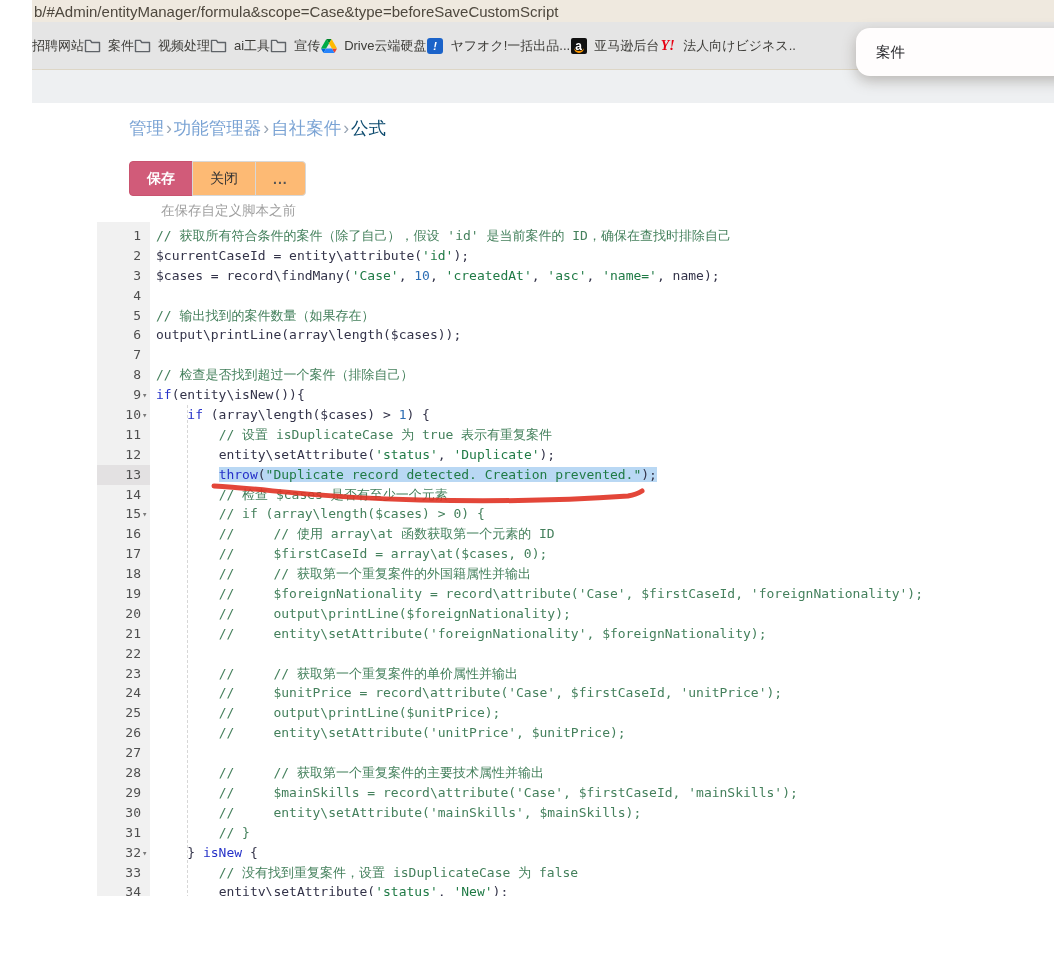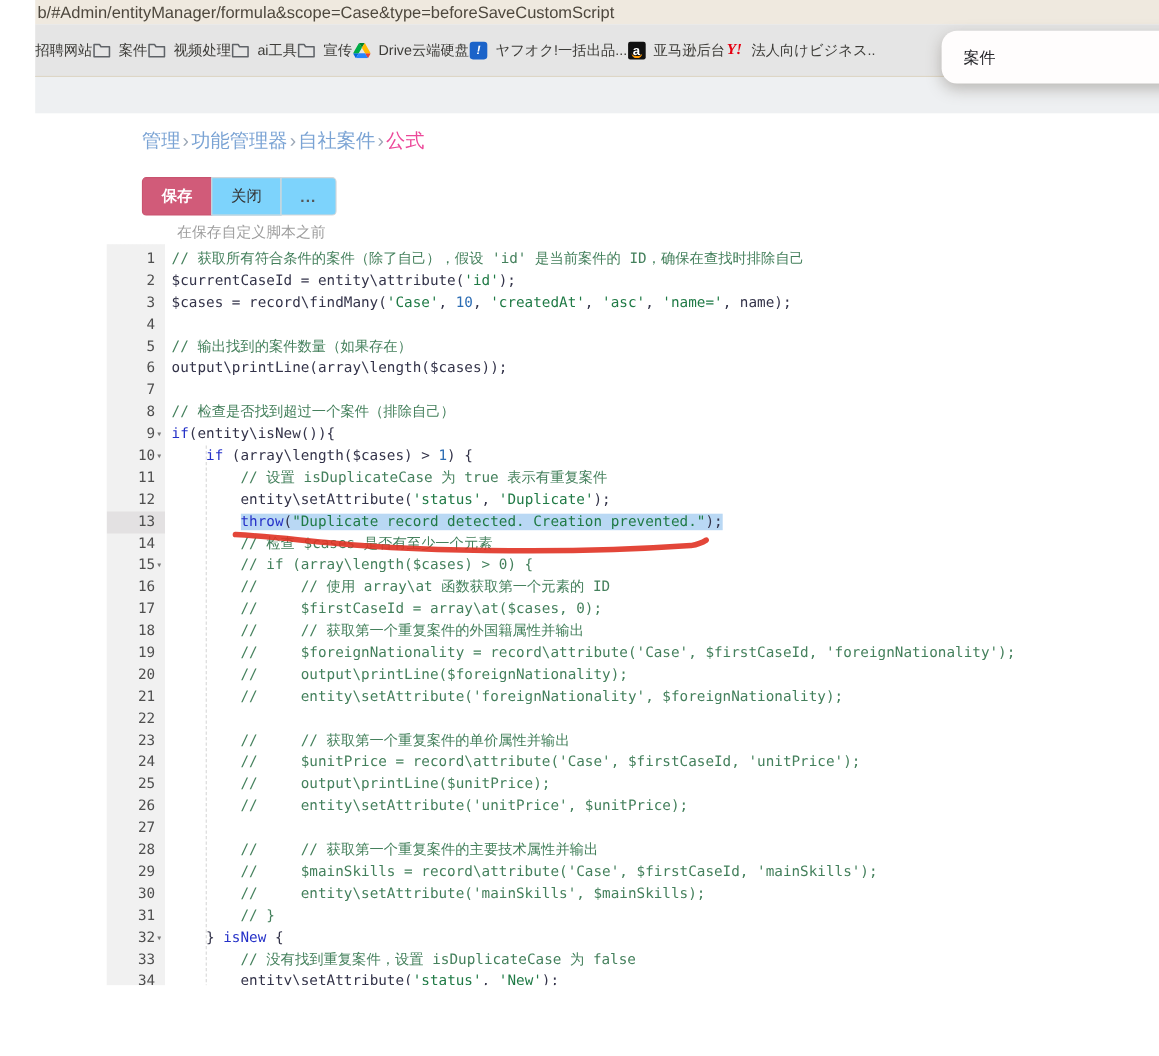--- a/index.html
+++ b/index.html
@@ -24,23 +24,23 @@
   
   .popup{position:absolute;top:28px;right:-22px;width:252px;height:48px;background:#fffdfd;
          border-radius:14px;box-shadow:0 5px 14px rgba(100,90,80,.38);z-index:60;
          display:flex;align-items:center;justify-content:space-between;
          padding:0 24px 0 20px;box-sizing:border-box;font-size:14.5px;color:#26262a;}
   
   .content{padding-left:97px;}
   .breadcrumb{margin-top:10px;font-size:17.5px;height:30px;display:flex;align-items:center;gap:2px;}
   .breadcrumb a{color:#7aa3d4;text-decoration:none;cursor:pointer;}
   .breadcrumb .sep{color:#9aa6b5;}
-  .breadcrumb .cur{color:#ec4899;}
+  .breadcrumb .cur{color:#0c4a6e;}
   .btn-row{margin-top:18px;display:flex;align-items:flex-end;}
-  .btn{height:35px;padding:0 17px;font-size:14px;border:1px solid #d8d8d8;background:#7dd3fc;color:#333;
+  .btn{height:35px;padding:0 17px;font-size:14px;border:1px solid #d8d8d8;background:#fdba74;color:#333;
        margin-left:-1px;cursor:pointer;font-family:inherit;}
   .btn:first-child{border-radius:4px 0 0 4px;margin-left:0;}
   .btn:last-child{border-radius:0 4px 4px 0;letter-spacing:1px;font-weight:bold;color:#555;}
   .btn-danger{background:#d15b79;border-color:#c9536f;color:#fff;font-weight:bold;}
   .subtitle{margin-top:6px;font-size:13.5px;color:#9e9e9e;height:17px;margin-left:32px;}
   
   .editor{position:absolute;top:222px;left:97px;right:0;bottom:0;
           background:linear-gradient(to right,#f1f1f1 53px,#ffffff 53px);
           font-family:"DejaVu Sans Mono","Liberation Mono",monospace;font-size:13px;
           padding-top:4px;overflow:hidden;}

